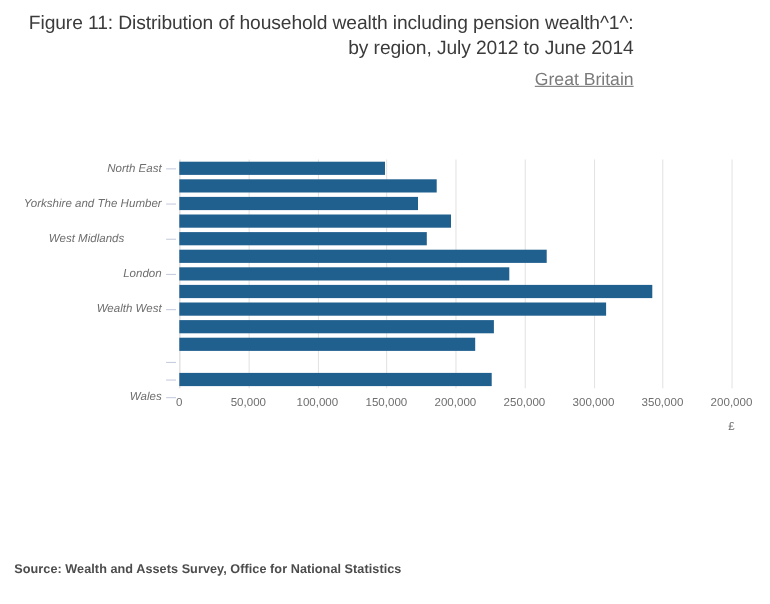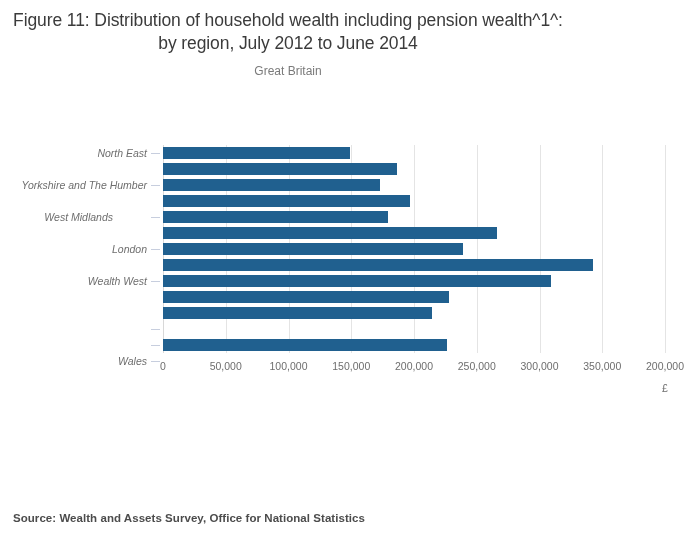--- a/index.html
+++ b/index.html
@@ -14,37 +14,38 @@
     overflow: hidden;
     position: relative;
   }
 
   
   #title-block {
     position: absolute;
     left: 0;
     top: 0;
     width: 576px;
-    text-align: center;
+    text-align: right;
   }
   #chart-title {
     margin: 0;
     padding-top: 9px;
     font-size: 17.5px;
     font-weight: 400;
     color: #3b3b3b;
     line-height: 1.32;
     letter-spacing: -0.1px;
   }
   #chart-subtitle {
     margin: 0;
     padding-top: 9px;
-    font-size: 12px;
+    font-size: 16px;
     font-weight: 400;
     color: #7a7a7a;
+    text-decoration: underline;
   }
 
   
   #plot-wrap {
     position: absolute;
     left: 0;
     top: 0;
     width: 700px;
     height: 440px;
   }

